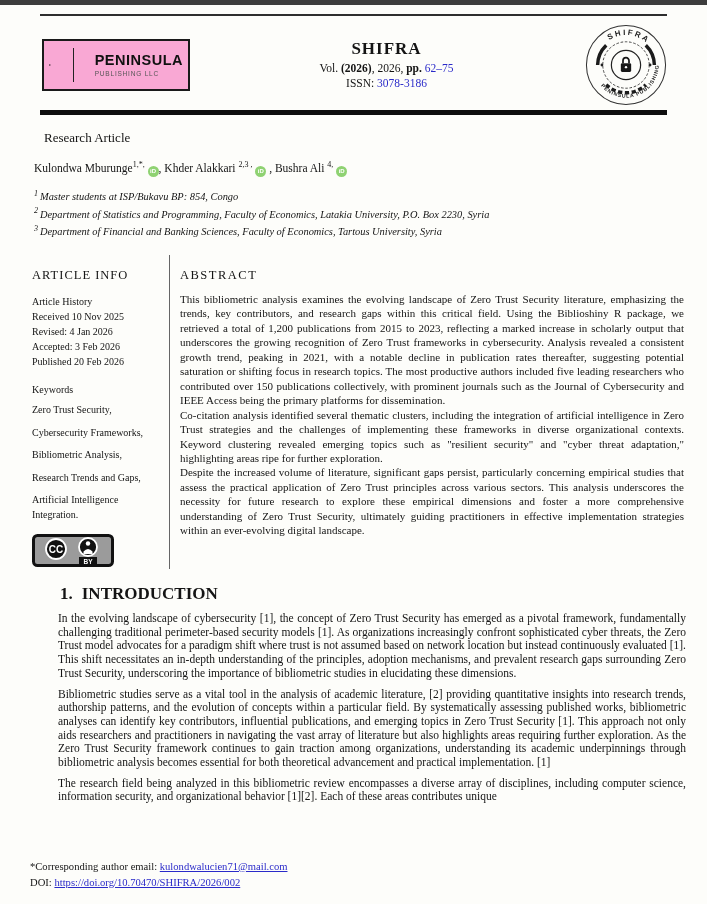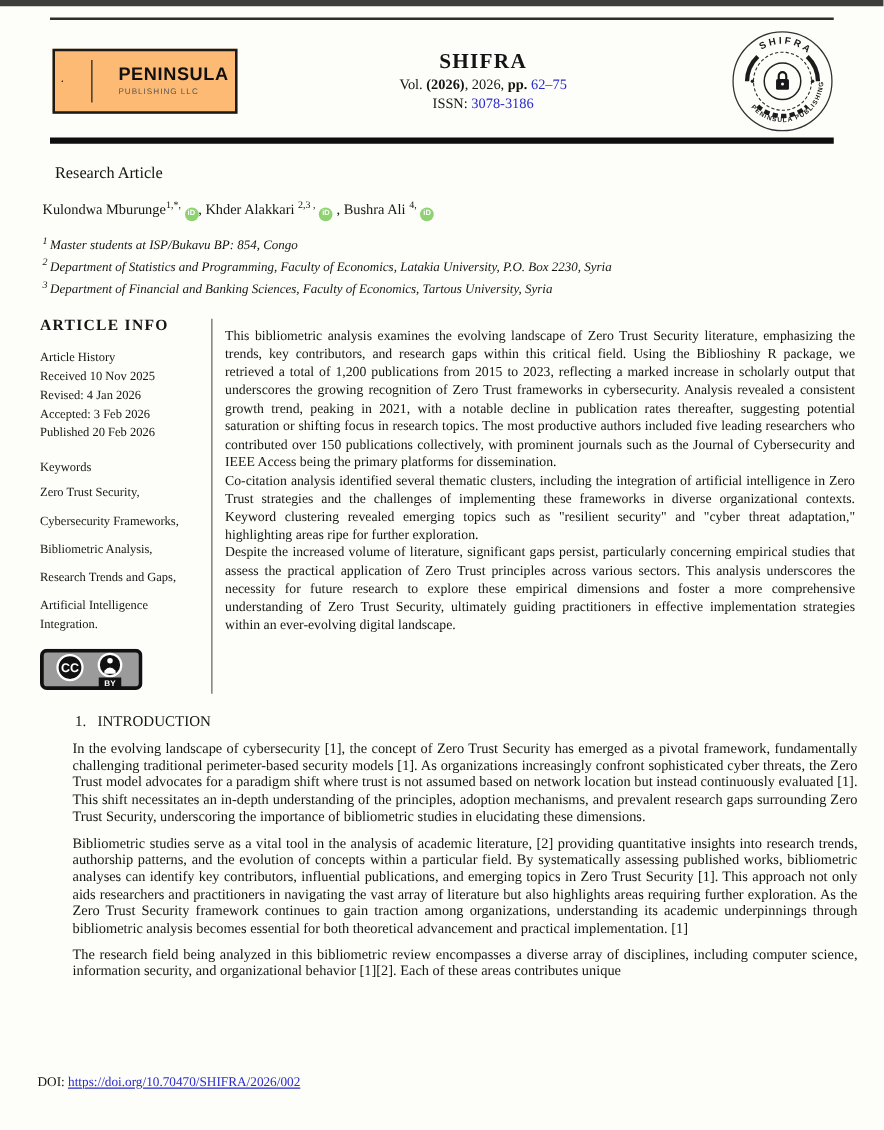--- a/index.html
+++ b/index.html
@@ -1,21 +1,21 @@
 <!DOCTYPE html>
 <html><head>
 <meta charset="utf-8">
 <style>
   html,body{margin:0;padding:0;background:#fff;}
   .page{position:relative;width:707px;height:904px;background:#fdfdfa;overflow:hidden;
         font-family:"Liberation Serif","DejaVu Serif",serif;color:#141414;}
   .topbar{height:5px;background:#3d3d3d;}
   .toprule{margin:9px 40px 0 40px;border-top:2px solid #2e2e2e;}
   .header{display:flex;align-items:center;justify-content:space-between;margin:8px 38px 0 42px;height:82px;}
-  .pubbox{display:flex;align-items:center;gap:22px;border:2px solid #1a1a1a;background:#fdba74;
+  .pubbox{display:flex;align-items:center;gap:22px;border:2px solid #1a1a1a;background:#f9a8d4;
           width:148px;height:52px;padding:0 5px;box-sizing:border-box;}
   .pubtext{font-family:"Liberation Sans",sans-serif;line-height:1;}
   .pubname{font-size:14.5px;font-weight:bold;letter-spacing:.5px;color:#111;}
   .pubsub{font-size:6.5px;letter-spacing:.8px;color:#555;margin-top:3px;}
   .pubdivider{width:2px;height:34px;background:#222;}
   .jmeta{text-align:center;line-height:1.35;}
   .jtitle{font-size:17px;font-weight:bold;letter-spacing:1px;}
   .jline{font-size:11.5px;text-align:center;}
   .blue{color:#2a2ac9;}
   .thickrule{margin:4px 40px 0 40px;border-top:5px solid #0e0e0e;}
@@ -24,31 +24,31 @@
   .authors{margin:9px 0 0 34px;font-size:11.5px;}
   .authors sup{font-size:8px;}
   .orcid{display:inline-block;width:11px;height:11px;border-radius:50%;background:#8fd272;
          color:#fff;font-family:"Liberation Sans",sans-serif;font-size:6px;font-weight:bold;
          text-align:center;line-height:11px;vertical-align:-1px;}
   .affils{margin:14px 30px 0 34px;}
   .aff{font-style:italic;font-size:10.4px;margin-bottom:6.5px;}
   .aff sup{font-size:8px;font-style:italic;margin-right:2px;}
   .infoabs{display:flex;margin:16px 0 0 32px;}
   .infocol{width:132px;flex:none;font-size:10px;}
-  .colhead{font-size:12.5px;font-weight:bold;letter-spacing:1.5px;}
+  .colhead{font-size:12.5px;font-weight:normal;letter-spacing:1.5px;margin-top:15px;}
   .infocol .colhead{letter-spacing:1px;}
   .histlabel{margin-top:13px;}
   .histitem{margin-top:4px;}
   .kwlabel{margin-top:17px;}
   .kw{margin-top:8px;width:112px;line-height:1.45;}
   .ccbadge{margin-top:12px;}
   .vdivider{width:1px;background:#666;margin:2px 0 0 5px;flex:none;}
   .abscol{width:504px;padding-left:10px;flex:none;}
   .abstext{margin-top:9px;font-size:11px;line-height:14.45px;text-align:justify;}
-  .introhead{margin:15px 0 0 60px;font-size:12px;font-weight:normal;}
+  .introhead{margin:15px 0 0 60px;font-size:17px;font-weight:bold;}
   .introhead .num{margin-right:9px;}
   .intropar{margin:7px 21px 0 58px;font-size:11.5px;line-height:13.7px;text-align:justify;}
   .intropar.first{margin-top:8px;}
   .footer{position:absolute;left:30px;top:859px;font-size:10.6px;line-height:1.5;}
   .link{color:#2a2ac9;text-decoration:underline;cursor:pointer;}
   sup{line-height:0;}
 </style>
 </head>
 <body>
 
@@ -147,30 +147,32 @@
           <path d="M51.5 17.5 q4.5 -5 9 0 l0 2.5 l-9 0 z" fill="#fff"></path>
           <rect x="47" y="23" width="18" height="8" fill="#111"></rect>
           <text x="56" y="29.5" text-anchor="middle" font-family="Liberation Sans, sans-serif" font-size="6.5" font-weight="bold" fill="#fff">BY</text>
         </svg>
       </div>
     </div>
 
     <div class="vdivider"></div>
 
     <div class="abscol">
+      <div class="colhead">ABSTRACT</div>
       <div class="abstext">
         <div>This bibliometric analysis examines the evolving landscape of Zero Trust Security literature, emphasizing the trends, key contributors, and research gaps within this critical field. Using the Biblioshiny R package, we retrieved a total of 1,200 publications from 2015 to 2023, reflecting a marked increase in scholarly output that underscores the growing recognition of Zero Trust frameworks in cybersecurity. Analysis revealed a consistent growth trend, peaking in 2021, with a notable decline in publication rates thereafter, suggesting potential saturation or shifting focus in research topics. The most productive authors included five leading researchers who contributed over 150 publications collectively, with prominent journals such as the Journal of Cybersecurity and IEEE Access being the primary platforms for dissemination.</div>
         <div>Co-citation analysis identified several thematic clusters, including the integration of artificial intelligence in Zero Trust strategies and the challenges of implementing these frameworks in diverse organizational contexts. Keyword clustering revealed emerging topics such as "resilient security" and "cyber threat adaptation," highlighting areas ripe for further exploration.</div>
         <div>Despite the increased volume of literature, significant gaps persist, particularly concerning empirical studies that assess the practical application of Zero Trust principles across various sectors. This analysis underscores the necessity for future research to explore these empirical dimensions and foster a more comprehensive understanding of Zero Trust Security, ultimately guiding practitioners in effective implementation strategies within an ever-evolving digital landscape.</div>
       </div>
     </div>
   </div>
 
   <div class="introhead"><span class="num">1.</span><span>INTRODUCTION</span></div>
   <div class="intropar first">In the evolving landscape of cybersecurity [1], the concept of Zero Trust Security has emerged as a pivotal framework, fundamentally challenging traditional perimeter-based security models [1]. As organizations increasingly confront sophisticated cyber threats, the Zero Trust model advocates for a paradigm shift where trust is not assumed based on network location but instead continuously evaluated [1]. This shift necessitates an in-depth understanding of the principles, adoption mechanisms, and prevalent research gaps surrounding Zero Trust Security, underscoring the importance of bibliometric studies in elucidating these dimensions.</div>
   <div class="intropar">Bibliometric studies serve as a vital tool in the analysis of academic literature, [2] providing quantitative insights into research trends, authorship patterns, and the evolution of concepts within a particular field. By systematically assessing published works, bibliometric analyses can identify key contributors, influential publications, and emerging topics in Zero Trust Security [1]. This approach not only aids researchers and practitioners in navigating the vast array of literature but also highlights areas requiring further exploration. As the Zero Trust Security framework continues to gain traction among organizations, understanding its academic underpinnings through bibliometric analysis becomes essential for both theoretical advancement and practical implementation. [1]</div>
   <div class="intropar">The research field being analyzed in this bibliometric review encompasses a diverse array of disciplines, including computer science, information security, and organizational behavior [1][2]. Each of these areas contributes unique</div>
 
   <div class="footer">
+    <div><span>*Corresponding author email: </span><a class="link">kulondwalucien71@mail.com</a></div>
     <div><span>DOI: </span><a class="link">https://doi.org/10.70470/SHIFRA/2026/002</a></div>
   </div>
 
 </div>
 
 </body></html>

